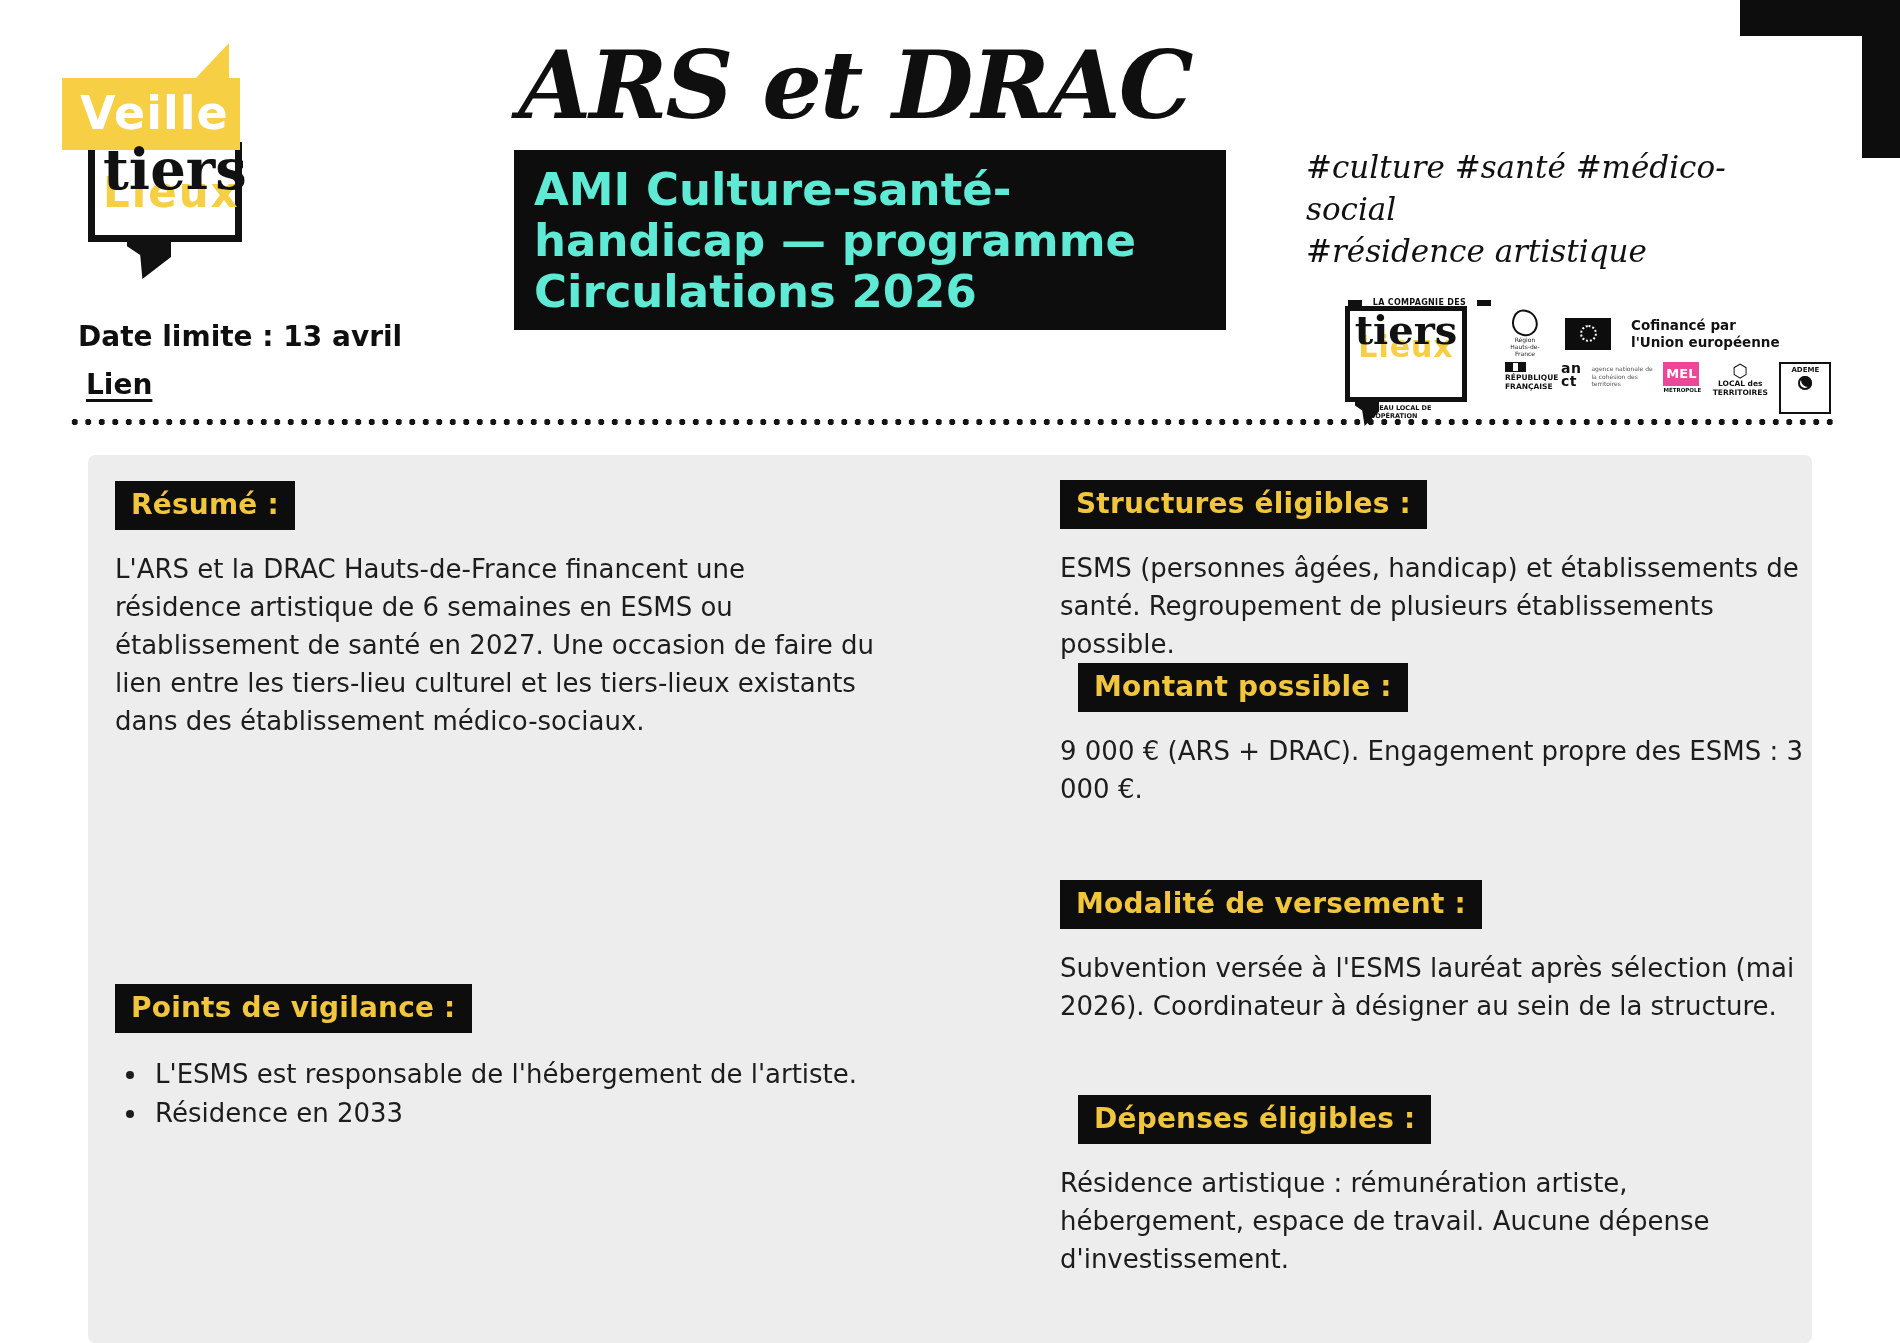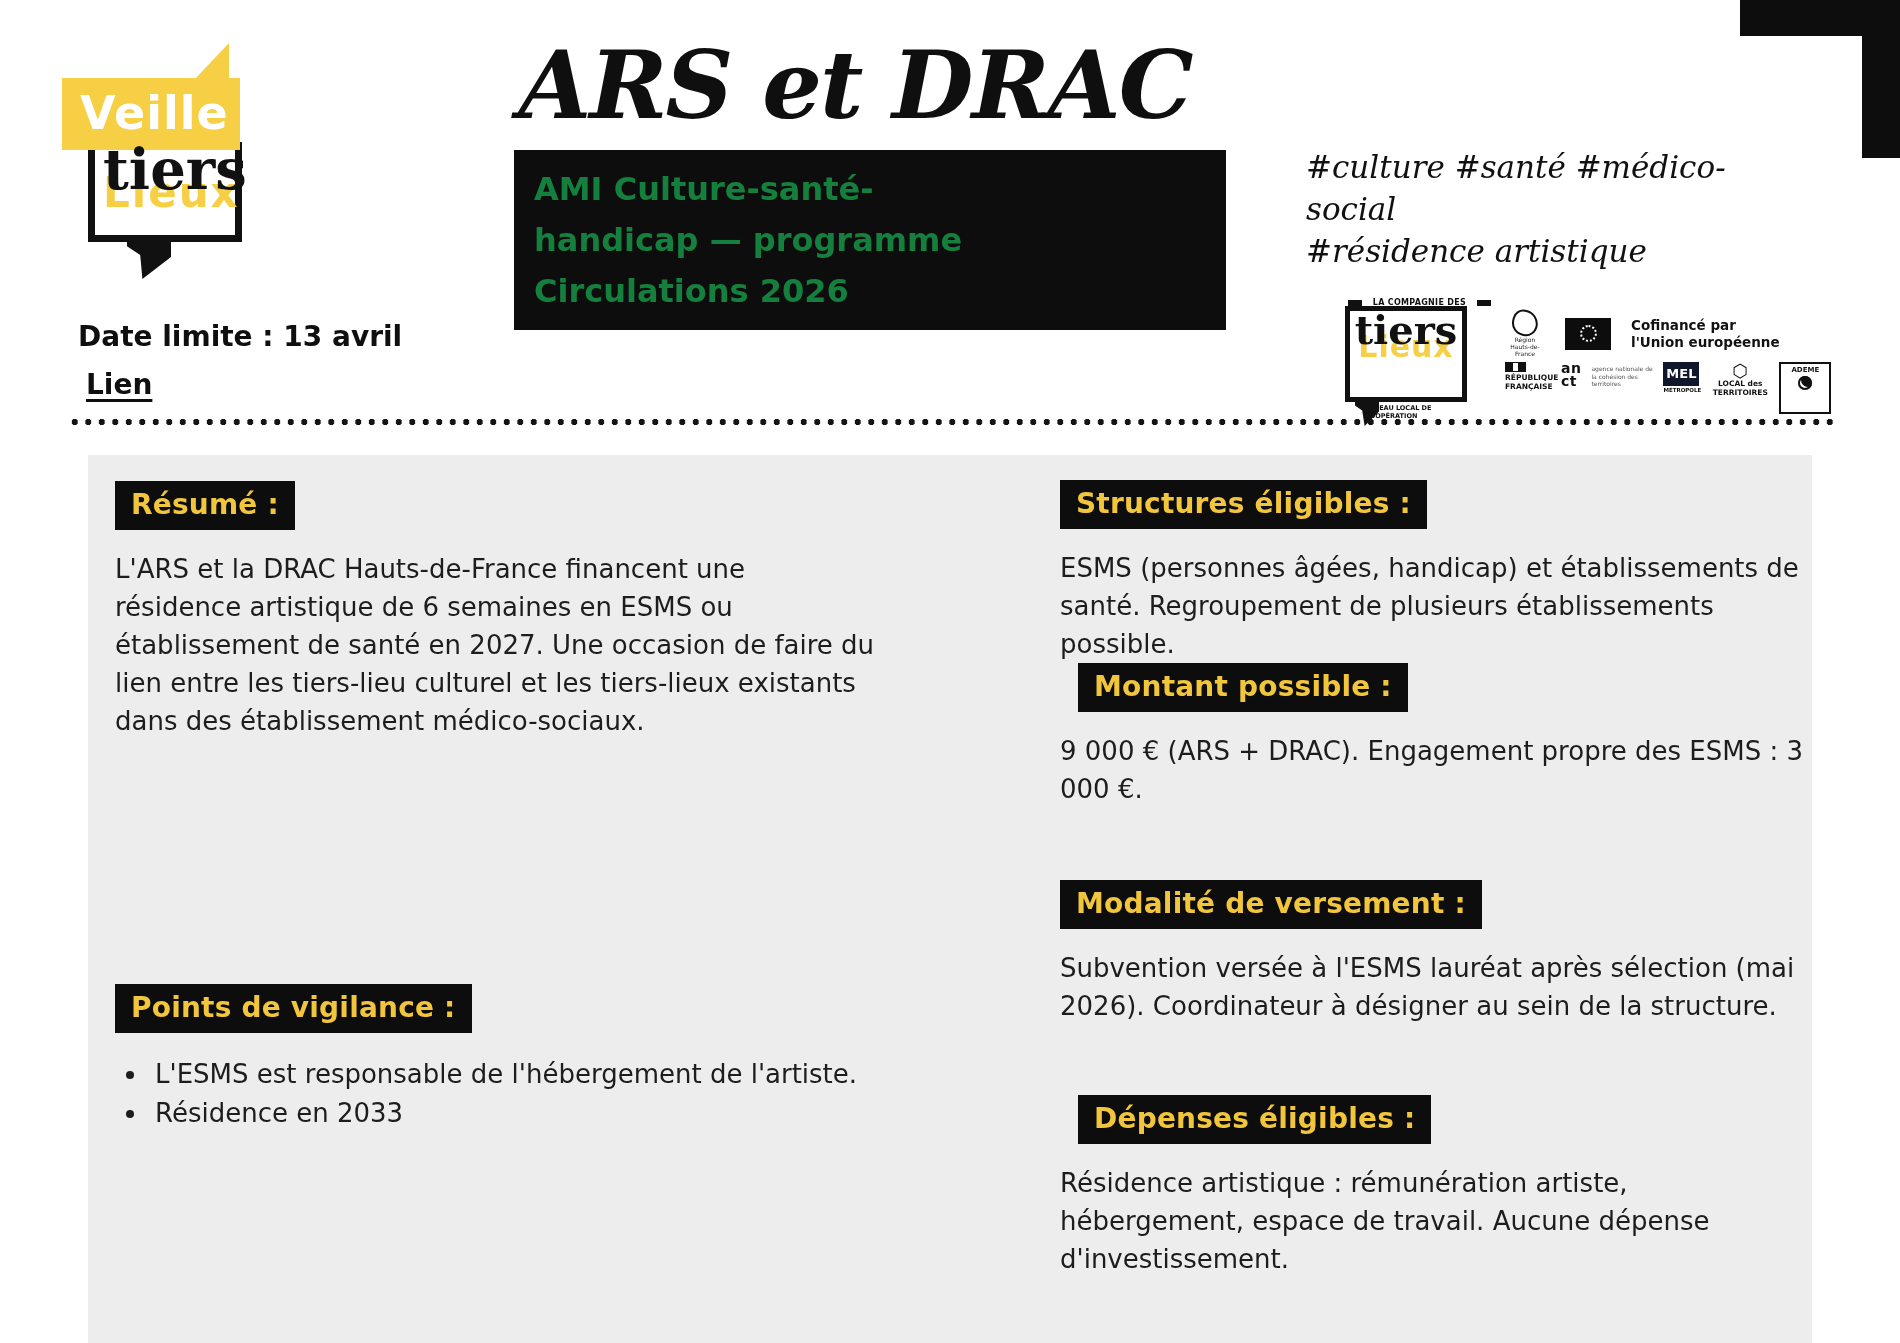--- a/index.html
+++ b/index.html
@@ -51,21 +51,21 @@
   .main-title {
     position:absolute; left:480px; top:30px; width:750px; text-align:center;
     font-family:"DejaVu Serif","Liberation Serif",serif; font-style:italic;
     font-weight:600; font-size:94px; color:#0f0f0f; letter-spacing:-2px;
   }
   .title-box {
     position:absolute; left:514px; top:150px; width:712px; height:180px;
     background:#0d0d0d; padding:14px 20px;
   }
   .title-box div {
-    color:#15803d; font-weight:800; font-size:32px; line-height:51px; letter-spacing:0;
+    color:#5eead4; font-weight:800; font-size:45px; line-height:51px; letter-spacing:0;
   }
   .hashtags {
     position:absolute; left:1306px; top:146px; width:440px;
     font-family:"DejaVu Serif","Liberation Serif",serif; font-style:italic;
     font-size:31px; line-height:42px; color:#111;
   }
   .deadline {
     position:absolute; left:78px; top:320px;
     font-size:28px; font-weight:700; color:#0f0f0f;
   }
@@ -110,40 +110,40 @@
 
   .p-row2 { position:absolute; left:0; top:60px; display:flex; align-items:flex-start; gap:10px; }
   .rf { width:46px; }
   .rf-flag { display:flex; margin-bottom:2px; }
   .rf-flag span { width:7px; height:10px; display:inline-block; }
   .rf-b { background:#111; } .rf-w { background:#fff; border:1px solid #111; }
   .rf-name { font-size:7.5px; font-weight:800; line-height:8.5px; color:#111; }
   .anct { font-size:14px; font-weight:700; line-height:13px; color:#111; letter-spacing:0.5px; }
   .anct-desc { width:62px; font-size:6px; line-height:7.5px; color:#555; padding-top:3px; }
   .mel { text-align:center; }
-  .mel-box { width:36px; height:24px; background:#0f172a; color:#fff; font-weight:800;
+  .mel-box { width:36px; height:24px; background:#ec4899; color:#fff; font-weight:800;
     font-size:13px; line-height:24px; text-align:center; }
   .mel-sub { font-size:5.5px; font-weight:700; color:#111; margin-top:1px; }
   .banque { text-align:center; width:58px; }
   .banque-hex { font-size:18px; line-height:18px; color:#111; }
   .banque-name { font-size:7.5px; font-weight:800; line-height:8.5px; color:#111; }
   .ademe { width:52px; height:52px; border:2px solid #111; text-align:center; padding-top:2px; }
   .ademe-name { font-size:7px; font-weight:800; color:#111; }
   .ademe-globe { width:14px; height:14px; margin:2px auto; background:#111; border-radius:50%;
     box-shadow:inset 0 0 0 2px #111, inset 3px -3px 0 0 #fff; }
 
   
   .dots {
     position:absolute; left:68px; top:416px; width:1772px; height:12px;
     background-image:radial-gradient(circle 3.2px, #141414 95%, transparent);
     background-size:13.5px 12px; background-repeat:repeat-x;
   }
 
   
-  .panel { position:absolute; left:88px; top:455px; width:1724px; height:888px; background:#ededed; }
+  .panel { position:absolute; left:88px; top:455px; width:1724px; height:888px; background:#ededed;border-radius:7px; }
   .col { position:absolute; top:0; height:100%; }
   .col-left  { left:27px;  width:762px; }
   .col-right { left:972px; width:752px; }
   .section { position:absolute; left:0; width:100%; }
   .sec-label {
     display:inline-block; background:#0d0d0d; color:#f2c63c;
     font-size:28px; font-weight:800; padding:7px 16px 9px; letter-spacing:0.2px;
   }
   .sec-label.indent { margin-left:18px; }
   .sec-body { margin-top:20px; font-size:26px; line-height:38px; color:#1d1d1d; }

